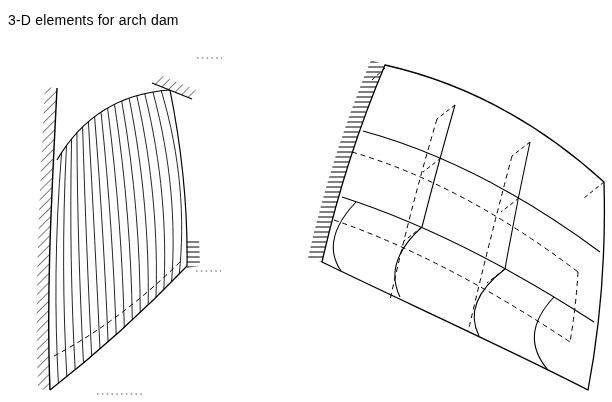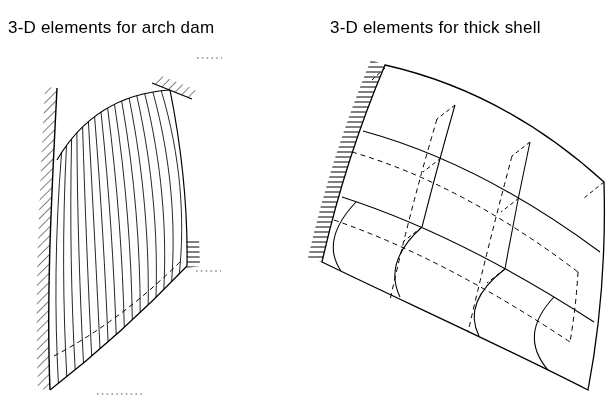--- a/index.html
+++ b/index.html
@@ -7,22 +7,22 @@
   body { font-family: "Liberation Sans", sans-serif; }
   .screen {
     position: relative;
     width: 612px;
     height: 402px;
     background: #ffffff;
     overflow: hidden;
   }
   .fig-title {
     position: absolute;
-    top: 18px;
-    font-size: 17px;
+    top: 12px;
+    font-size: 14px;
     color: #000000;
     white-space: nowrap;
     letter-spacing: 0.2px;
   }
   #title-left  { left: 8px; }
   #title-right { left: 330px; }
   svg.diagram { position: absolute; left: 0; top: 0; }
   .dotted {
     stroke: #8f8f8f;
     stroke-width: 1.6;
@@ -30,21 +30,20 @@
     fill: none;
   }
 </style>
 </head>
 <body>
 
 <div class="screen">
 
   <div id="title-left" class="fig-title">3-D elements for arch dam</div>
 
-  <div id="title-right" class="fig-title">3-D elements for thick shell</div>
 
   <svg class="diagram" width="612" height="402" viewBox="0 0 612 402">
     <defs>
       <pattern id="hatchD" width="6.5" height="6.5" patternUnits="userSpaceOnUse" patternTransform="rotate(45)">
         <line x1="0" y1="0" x2="0" y2="6.5" stroke="#000" stroke-width="1"></line>
       </pattern>
       <pattern id="hatchH" width="7" height="5" patternUnits="userSpaceOnUse">
         <line x1="0" y1="2" x2="7" y2="2" stroke="#000" stroke-width="1"></line>
       </pattern>
     </defs>

